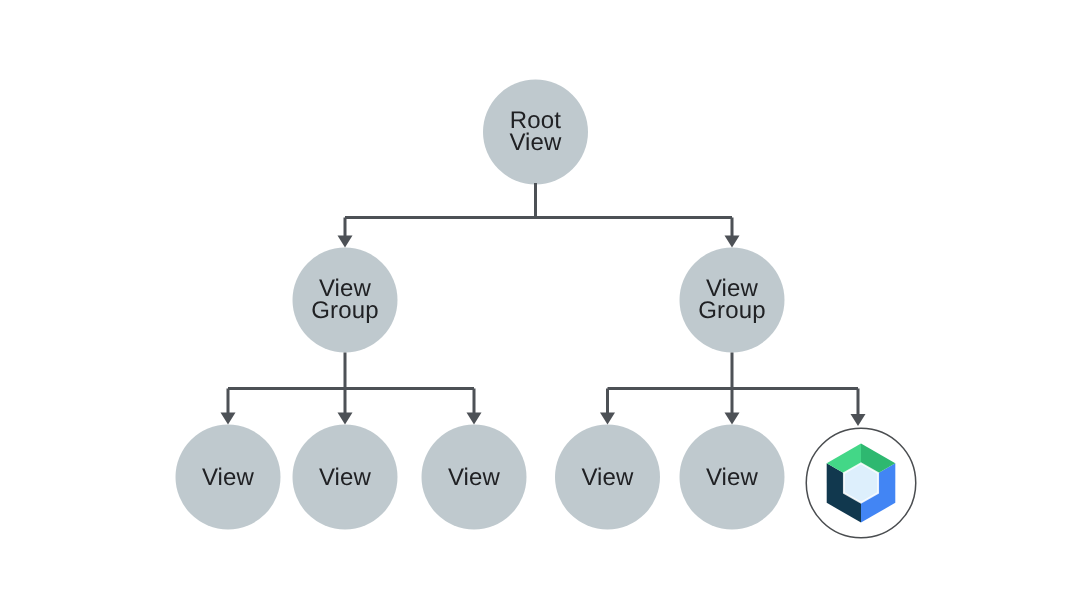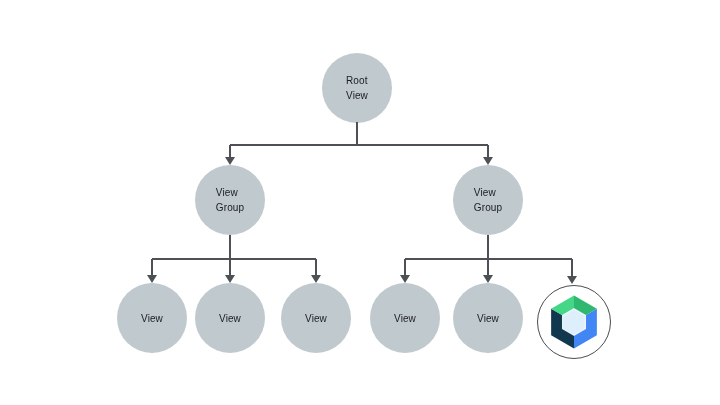--- a/index.html
+++ b/index.html
@@ -12,23 +12,23 @@
     position:relative;width:720px;height:405px;overflow:hidden;
     background:var(--background,#ffffff);
   }
   .node{
     position:absolute;
     width:70px;height:70px;border-radius:50%;
     background:var(--node-fill,#bfc9ce);
     display:flex;align-items:center;justify-content:center;
   }
   .node-label{
-    font-size:10px;line-height:15px;letter-spacing:.1px;
+    font-size:16px;line-height:15px;letter-spacing:.1px;
     color:var(--node-text,#202124);
-    text-align:left;white-space:pre-line;
+    text-align:center;white-space:pre-line;
   }
   .node.root{left:322px;top:53px;}
   .node.vg-left{left:195px;top:165px;}
   .node.vg-right{left:453px;top:165px;}
   .node.v1{left:117px;top:283px;}
   .node.v2{left:195px;top:283px;}
   .node.v3{left:281px;top:283px;}
   .node.v4{left:370px;top:283px;}
   .node.v5{left:453px;top:283px;}
   .node.compose{

